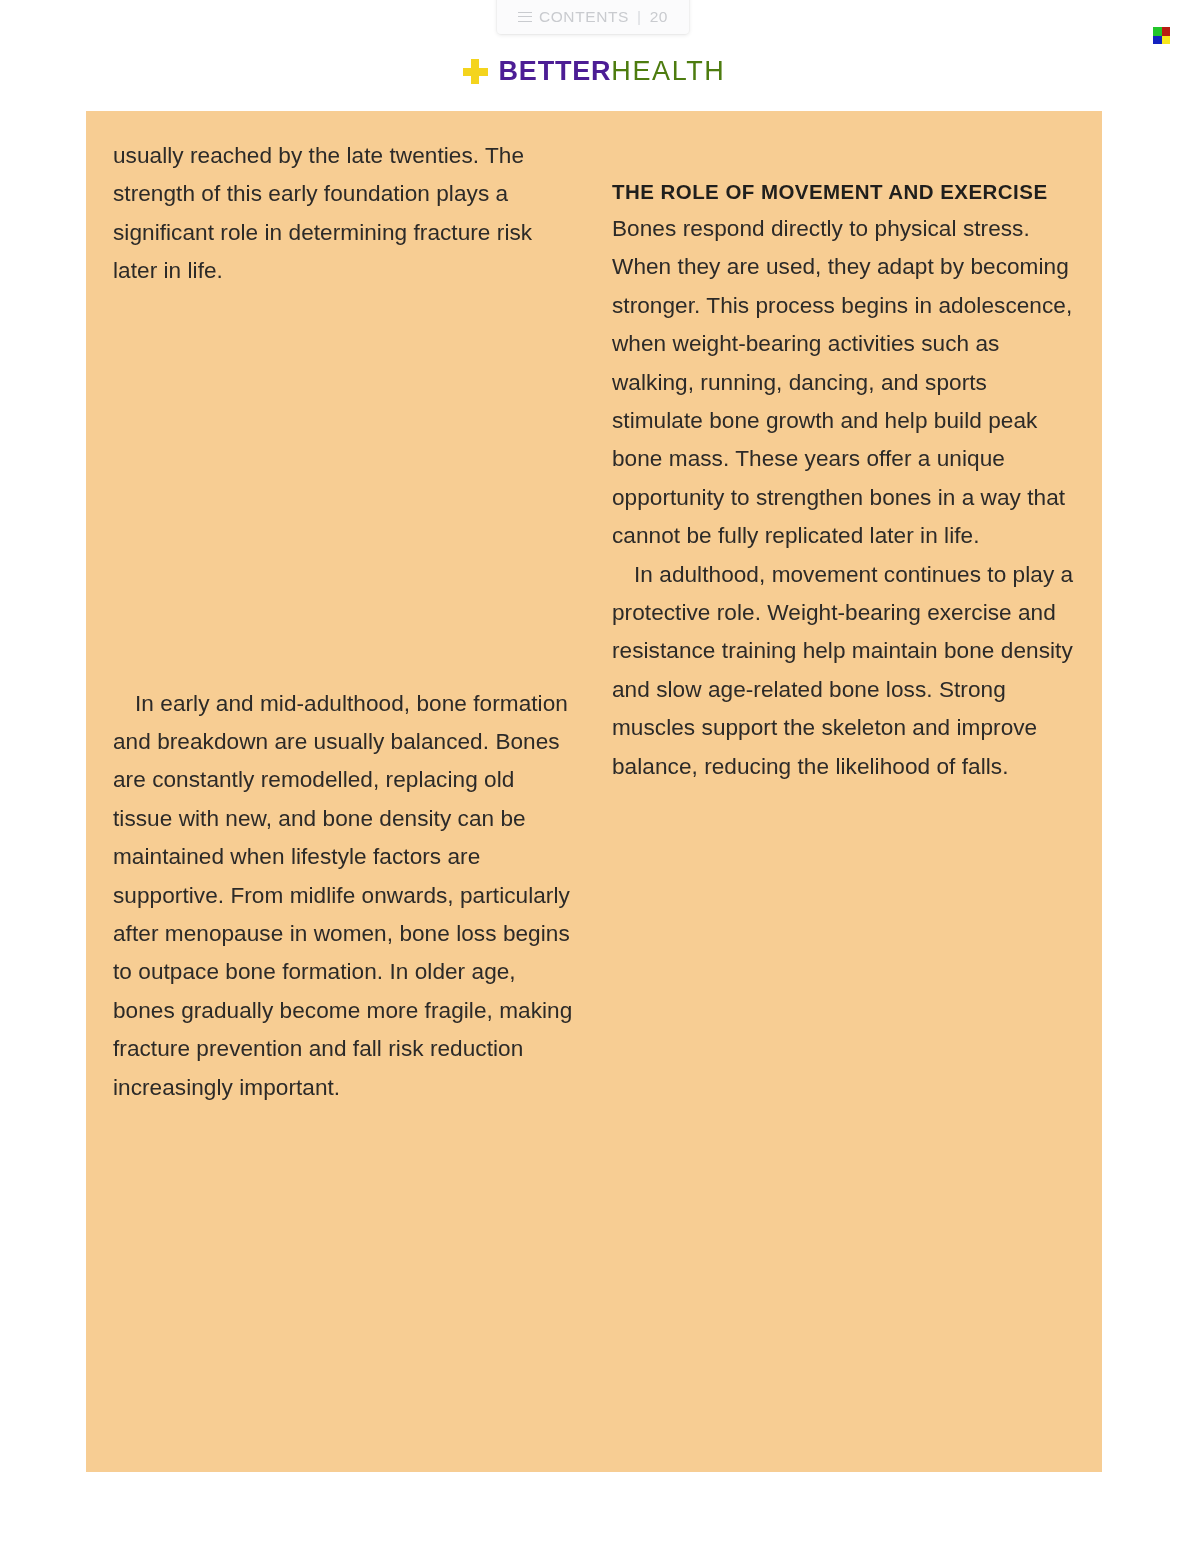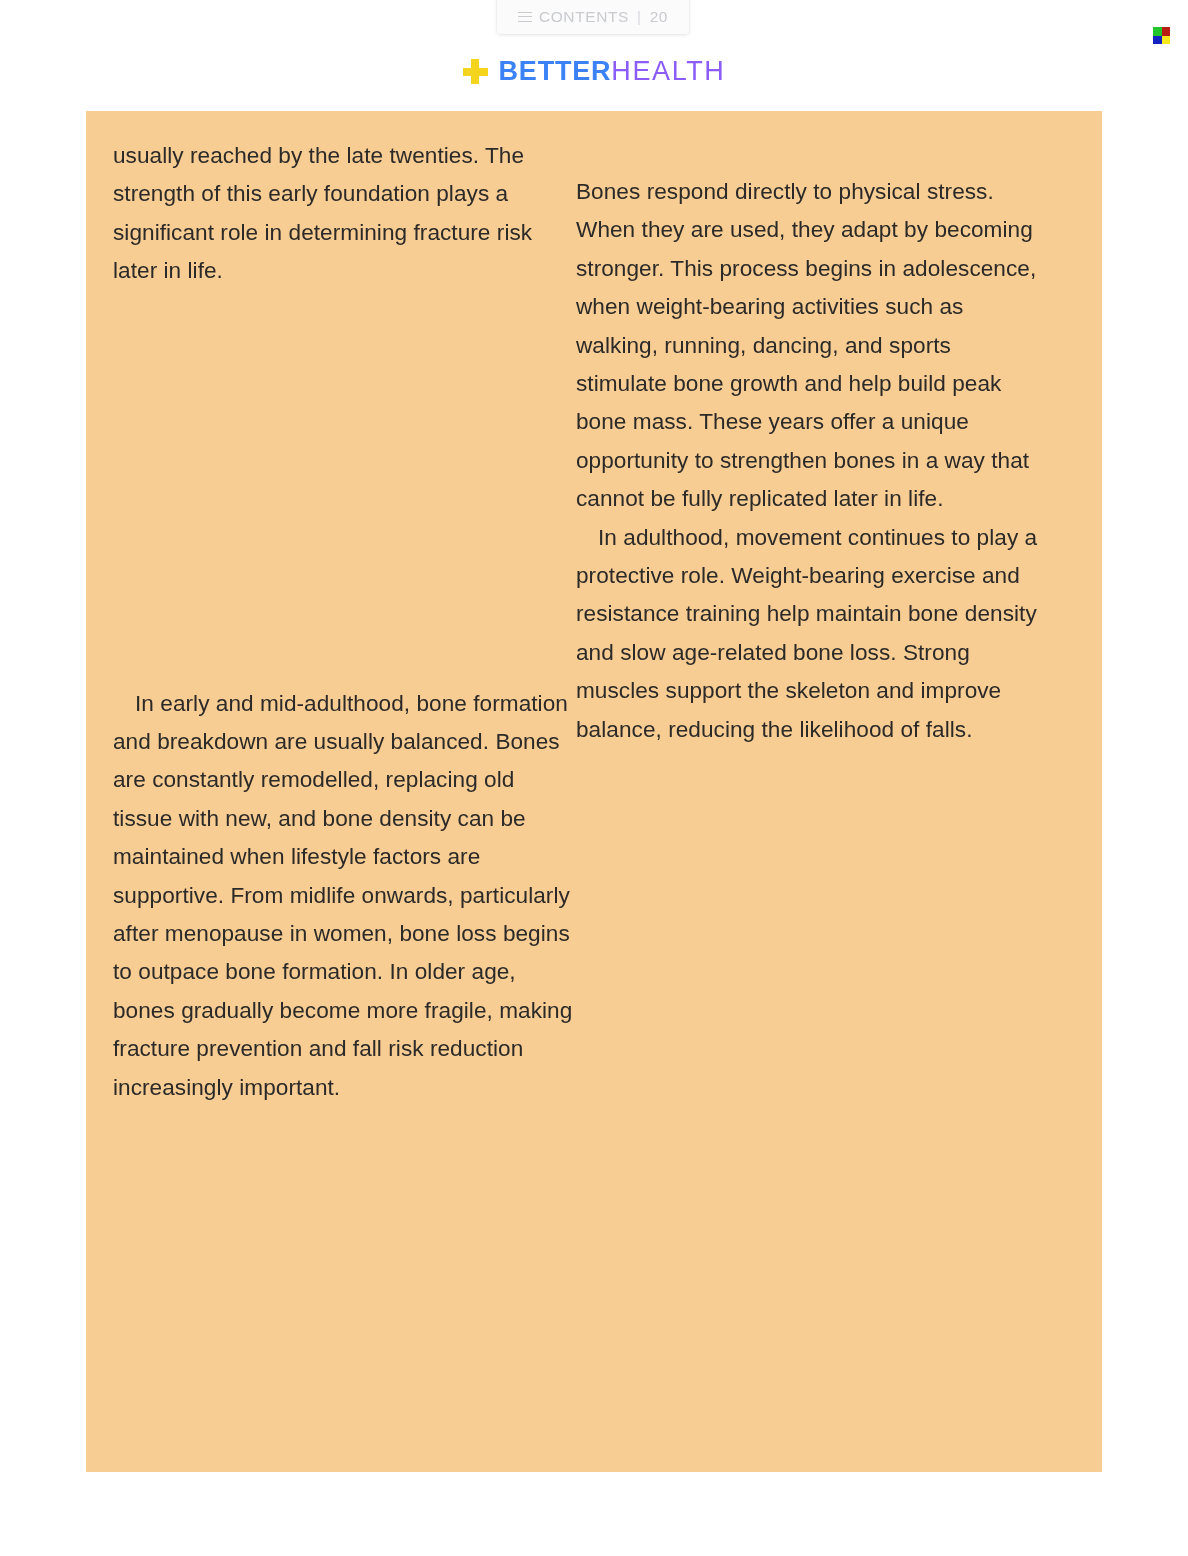--- a/index.html
+++ b/index.html
@@ -90,25 +90,25 @@
     top: 0; left: 8.5px; width: 8px; height: 25px;
   }
   #masthead .wordmark {
     font-size: 27px;
     letter-spacing: 0.8px;
     line-height: 1;
     white-space: nowrap;
   }
   #masthead .wm-strong {
     font-weight: 700;
-    color: #3b82f6;
+    color: #4c1d95;
   }
   #masthead .wm-light {
     font-weight: 400;
-    color: #8b5cf6;
+    color: #4d7c0f;
     letter-spacing: 1.6px;
   }
 
   
   #color-mark {
     position: absolute;
     left: 1153px;
     top: 27px;
     width: 17px;
     height: 17px;
@@ -128,20 +128,21 @@
     background: #f7cd93;
     box-sizing: border-box;
   }
 
   #columns {
     position: absolute;
     left: 27px;
     top: 26px;
     width: 962px;
     display: flex;
+    gap: 36px;
   }
   .col {
     width: 463px;
   }
   .col p {
     margin: 0;
     color: #2c2a28;
     font-size: 22.6px;
     line-height: 38.4px;
     letter-spacing: 0.05px;
@@ -201,18 +202,19 @@
   <div id="columns">
 
     <div class="col">
       <p>usually reached by the late twenties. The strength of this early foundation plays a significant role in determining fracture risk later in life.</p>
       <div class="figure-slot"></div>
       <p class="indent">In early and mid-adulthood, bone formation and breakdown are usually balanced. Bones are constantly remodelled, replacing old tissue with new, and bone density can be maintained when lifestyle factors are supportive. From midlife onwards, particularly after menopause in women, bone loss begins to outpace bone formation. In older age, bones gradually become more fragile, making fracture prevention and fall risk reduction increasingly important.</p>
     </div>
 
     <div class="col">
       <div class="section-gap"></div>
+      <h2>THE ROLE OF MOVEMENT AND EXERCISE</h2>
       <p>Bones respond directly to physical stress. When they are used, they adapt by becoming stronger. This process begins in adolescence, when weight-bearing activities such as walking, running, dancing, and sports stimulate bone growth and help build peak bone mass. These years offer a unique opportunity to strengthen bones in a way that cannot be fully replicated later in life.</p>
       <p class="indent">In adulthood, movement continues to play a protective role. Weight-bearing exercise and resistance training help maintain bone density and slow age-related bone loss. Strong muscles support the skeleton and improve balance, reducing the likelihood of falls.</p>
     </div>
 
   </div>
 </div>
 
 </body></html>

